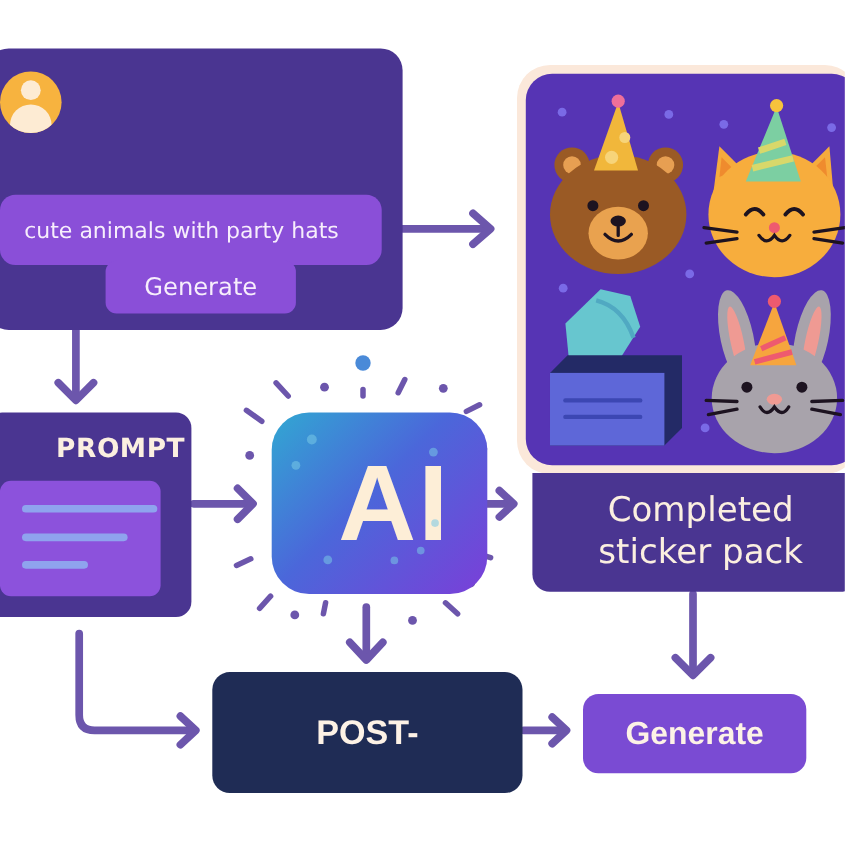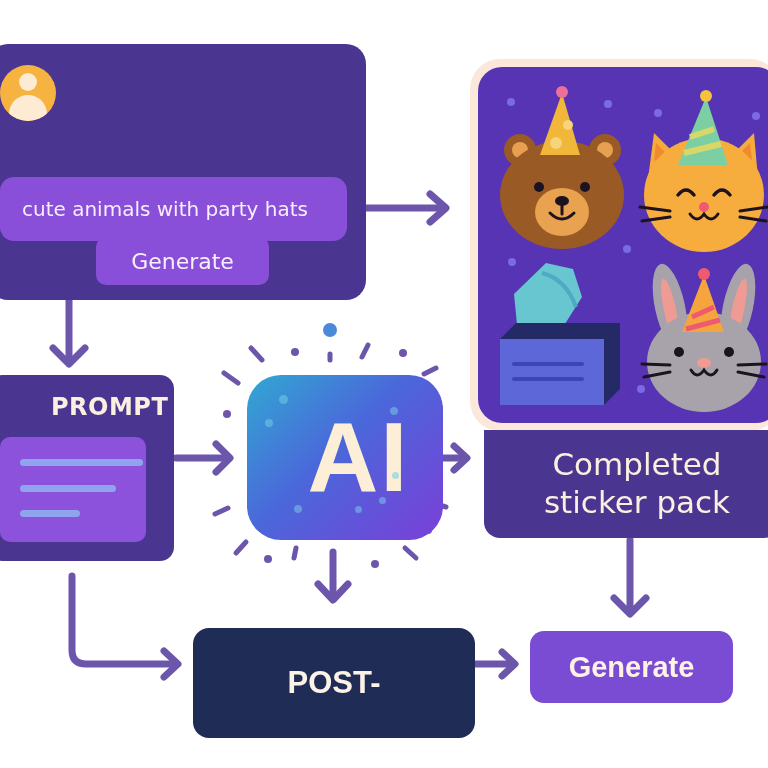--- a/index.html
+++ b/index.html
@@ -80,21 +80,20 @@
     left: 0; top: 15px; width: 296px; text-align: center;
     color: #fbefe0; font-size: 31px; line-height: 38px; padding-left: 10px; box-sizing: border-box;
   }
 
   
   .post-card {
     left: 193px; top: 611px; width: 282px; height: 110px; border-radius: 16px;
     background: #1f2c55; color: #fdf2e6; font-size: 31px; font-weight: bold;
     display: flex; flex-direction: column; align-items: center; justify-content: center; line-height: 40px;
     font-family: "Liberation Sans", sans-serif;
-    margin-top: 17px;
   }
   .gen-btn-bottom {
     left: 530px; top: 631px; width: 203px; height: 72px; border-radius: 14px;
     background: #7a4bd3; color: #fdf2e6; font-size: 29px; font-weight: bold;
     display: flex; align-items: center; justify-content: center;
     font-family: "Liberation Sans", sans-serif;
   }
 </style>
 </head>
 <body>

